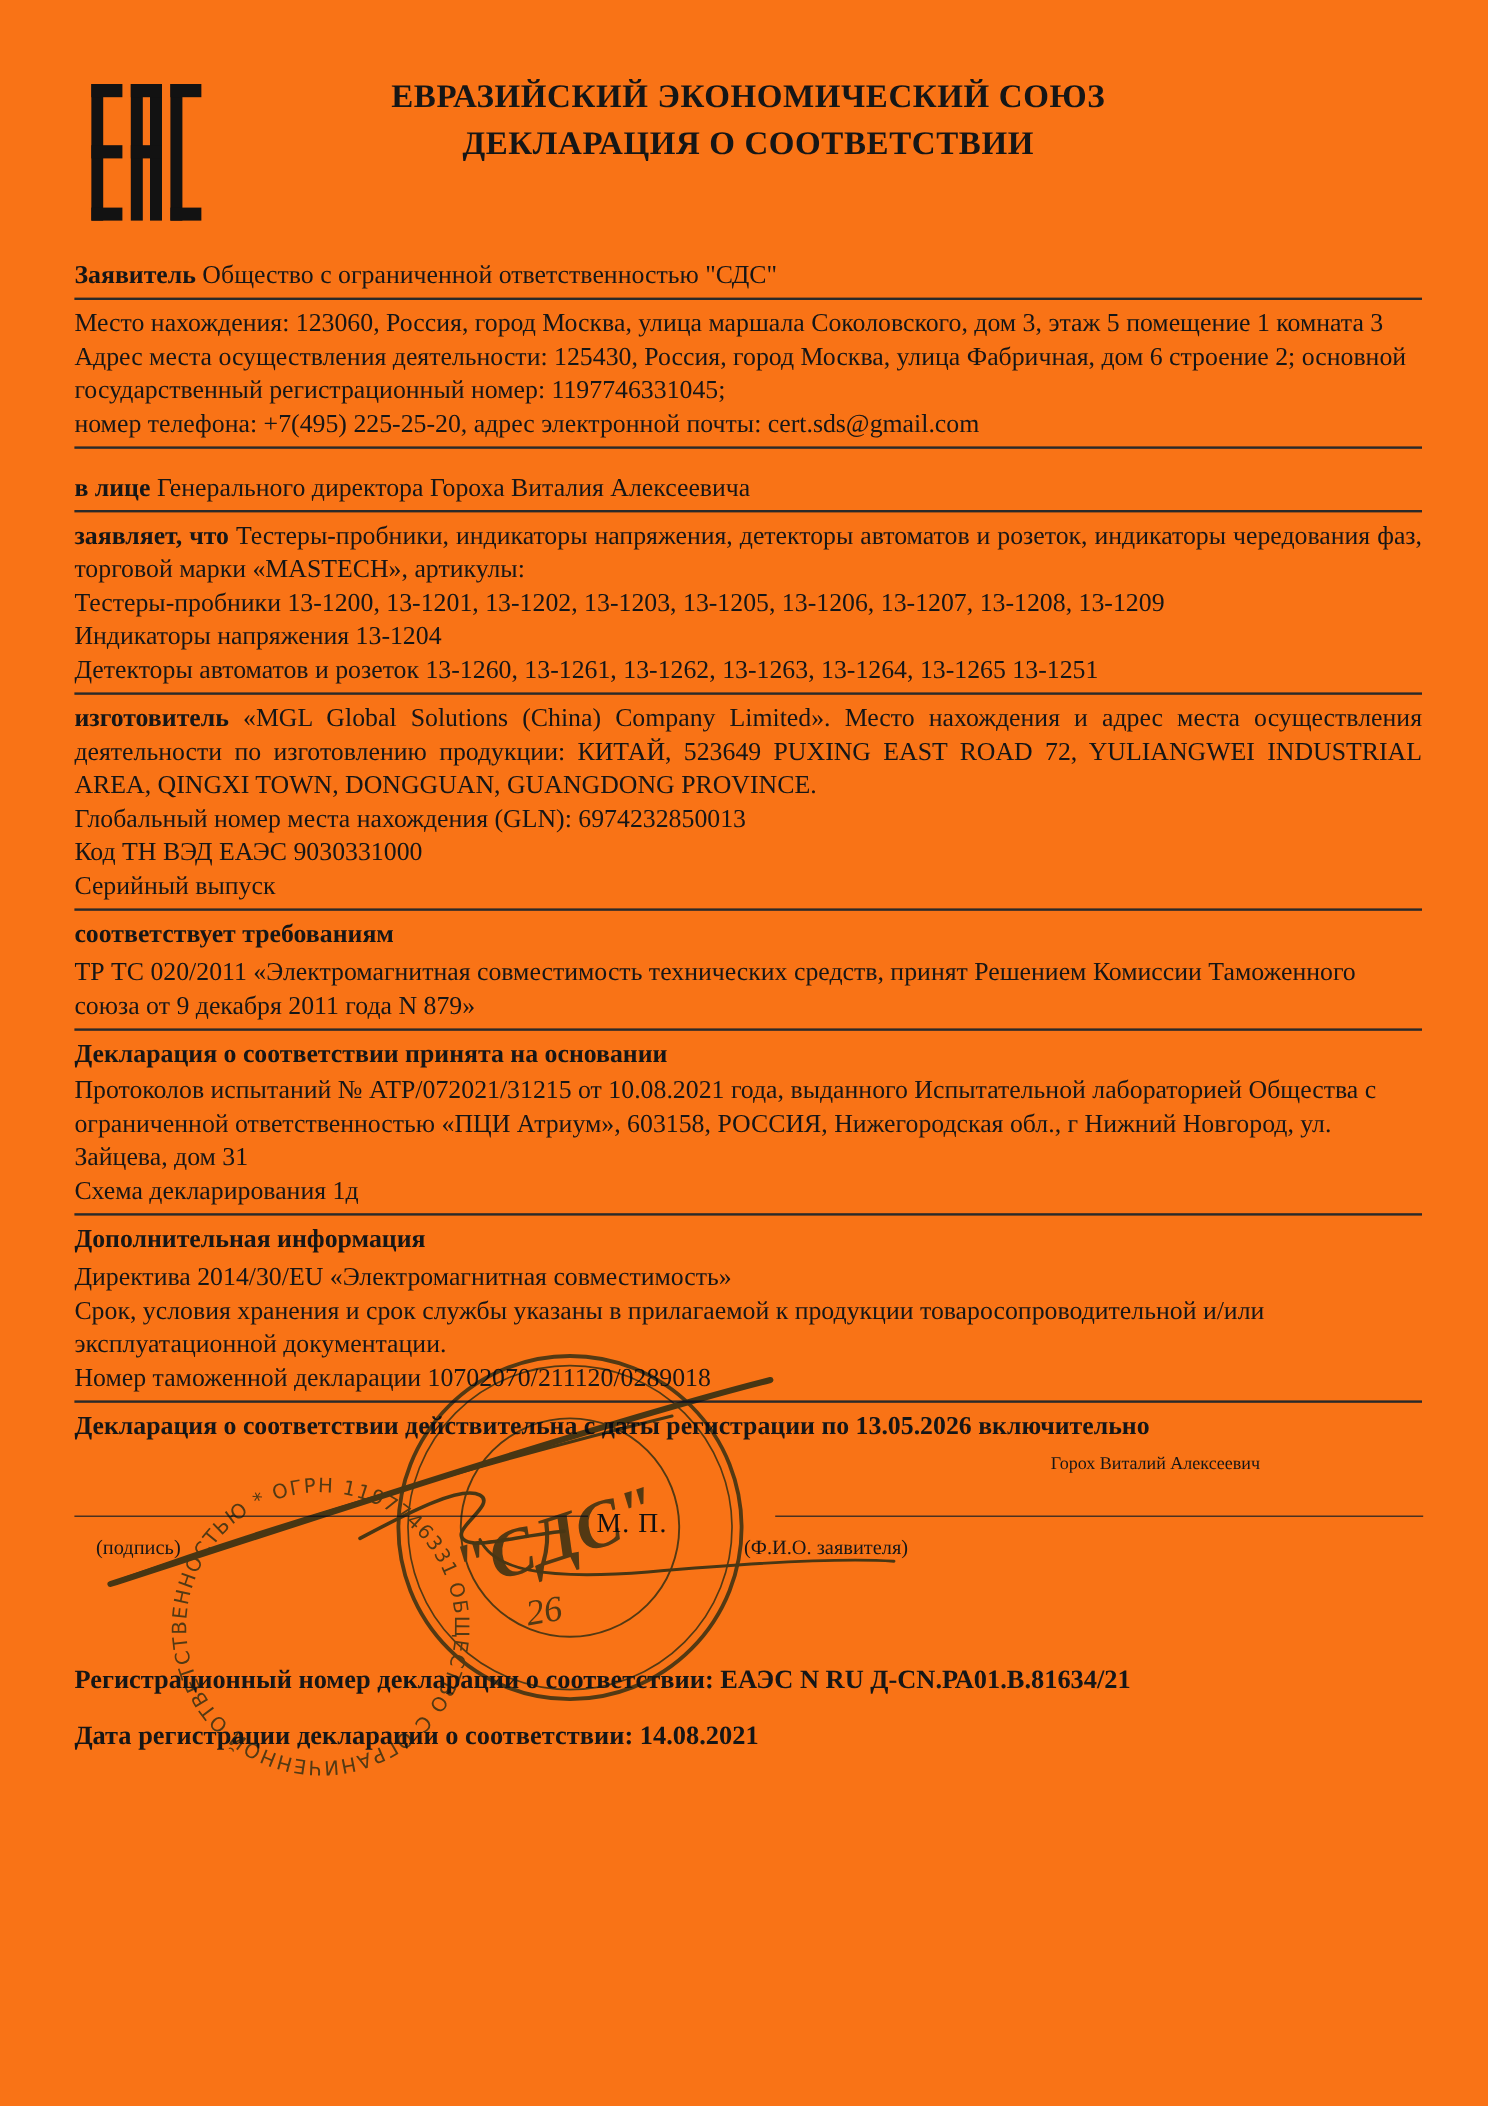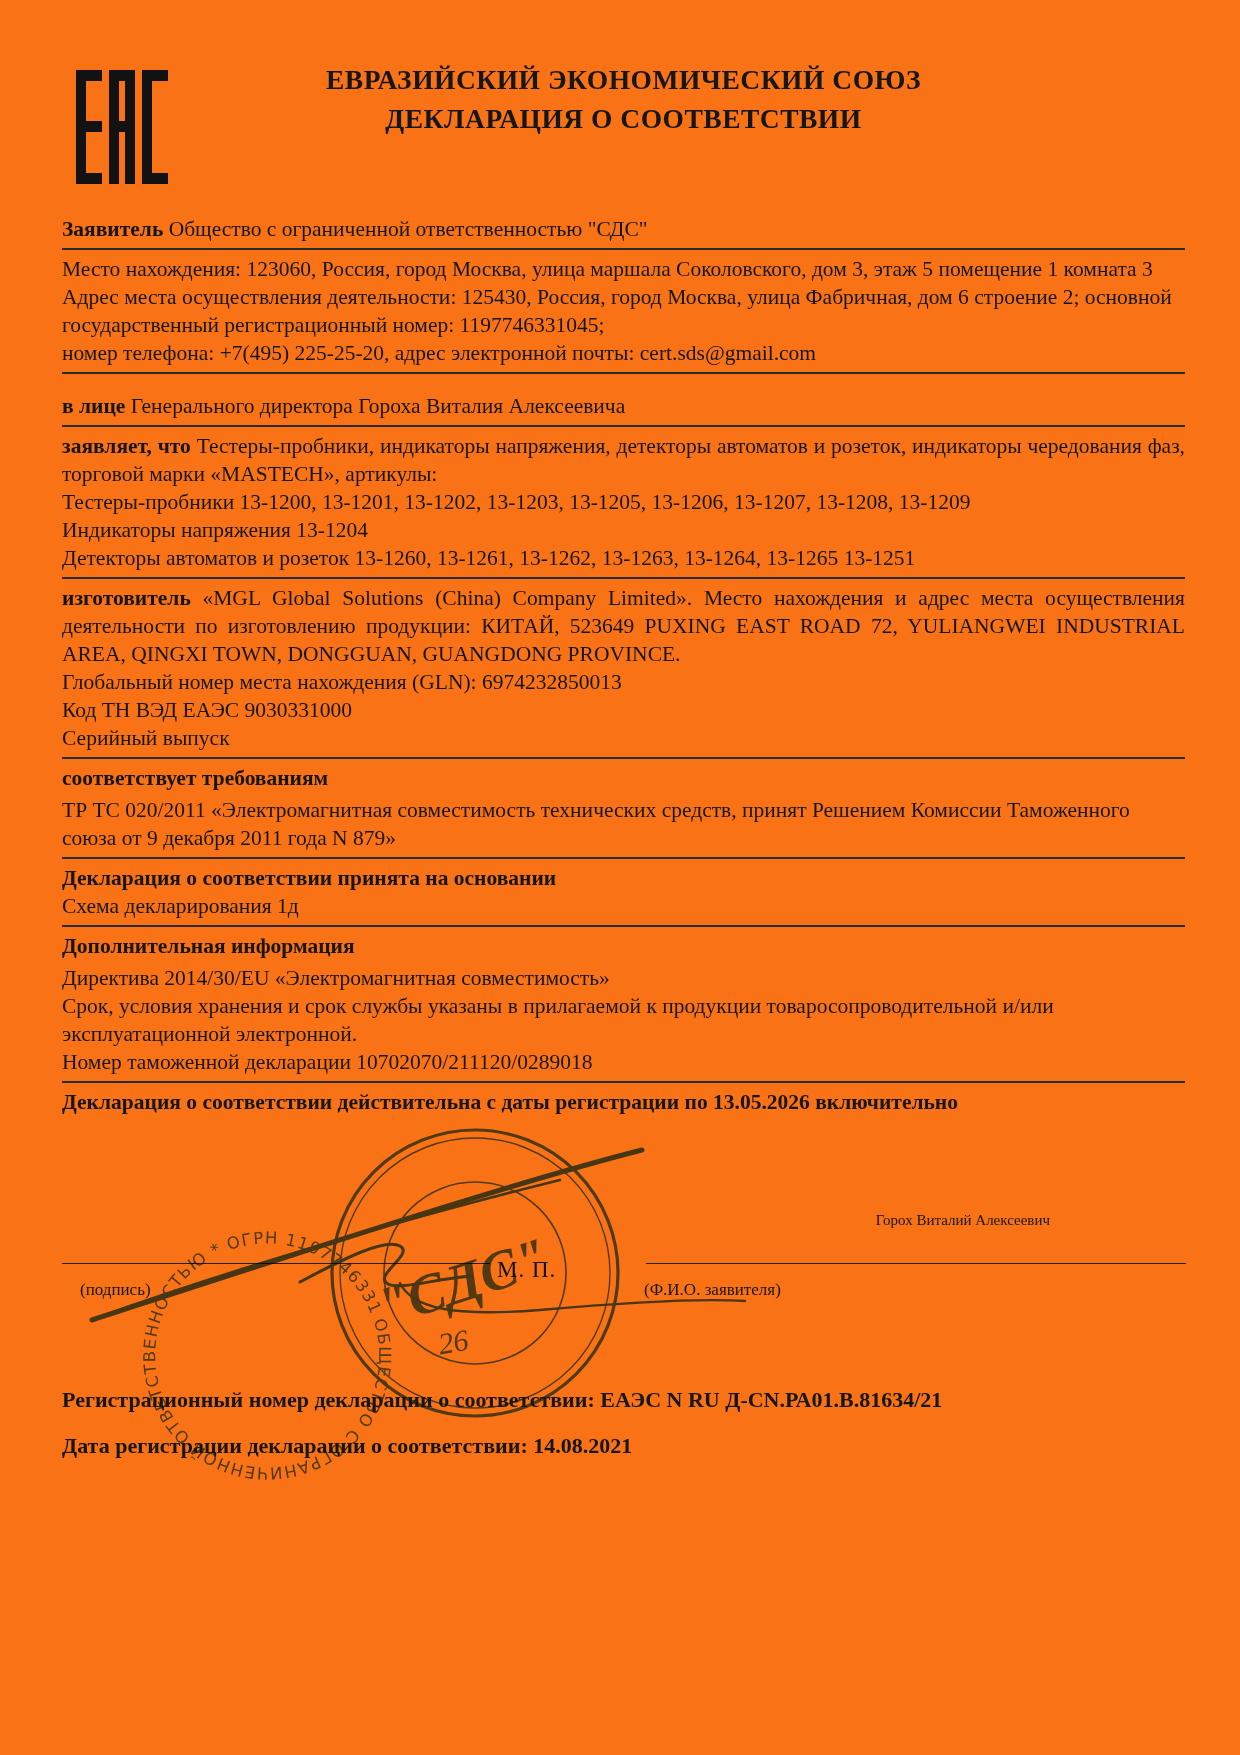--- a/index.html
+++ b/index.html
@@ -107,42 +107,43 @@
     <p class="line">Серийный выпуск</p>
 
     <hr class="divider">
 
     <p class="boldline">соответствует требованиям</p>
     <p class="line" style="margin-top:4px">ТР ТС 020/2011 «Электромагнитная совместимость технических средств, принят Решением Комиссии Таможенного союза от 9 декабря 2011 года N 879»</p>
 
     <hr class="divider">
 
     <p class="boldline">Декларация о соответствии принята на основании</p>
+    <p class="line" style="margin-top:2px">Протоколов испытаний № АТР/072021/31215 от 10.08.2021 года, выданного Испытательной лабораторией Общества с ограниченной ответственностью «ПЦИ Атриум», 603158, РОССИЯ, Нижегородская обл., г Нижний Новгород, ул. Зайцева, дом 31</p>
     <p class="line">Схема декларирования 1д</p>
 
     <hr class="divider">
 
     <p class="boldline">Дополнительная информация</p>
     <p class="line" style="margin-top:4px">Директива 2014/30/EU «Электромагнитная совместимость»</p>
-    <p class="line">Срок, условия хранения и срок службы указаны в прилагаемой к продукции товаросопроводительной и/или эксплуатационной электронной.</p>
+    <p class="line">Срок, условия хранения и срок службы указаны в прилагаемой к продукции товаросопроводительной и/или эксплуатационной документации.</p>
     <p class="line">Номер таможенной декларации 10702070/211120/0289018</p>
 
     <hr class="divider">
 
     <p class="validity">Декларация о соответствии действительна с даты регистрации по 13.05.2026 включительно</p>
 
   </div>
 
   <div class="sig-line" style="left:62px; top:1263px; width:428px;"></div>
   <div class="sig-line" style="left:646px; top:1263px; width:540px;"></div>
 
   <div class="fio-name" style="left:620px; top:1206px; width:430px;">Горох Виталий Алексеевич</div>
 
   <div class="caption" style="left:80px; top:1276px; width:300px;">(подпись)</div>
-  <div class="caption" style="left:644px; top:1276px; width:430px;">(Ф.И.О. заявителя)</div>
+  <div class="caption" style="left:620px; top:1276px; width:430px;">(Ф.И.О. заявителя)</div>
 
   <div class="mp" style="left:497px; top:1228px;">М. П.</div>
 
   <svg class="overlay stamp-layer" viewBox="0 0 1240 1755">
     <g stroke="#3d6cd3" fill="none" stroke-width="3">
       <circle cx="475" cy="1273" r="143" stroke-width="3.2"></circle>
       <circle cx="475" cy="1273" r="135" stroke-width="1.4"></circle>
       <circle cx="475" cy="1273" r="91" stroke-width="1.6"></circle>
     </g>
     <defs>

